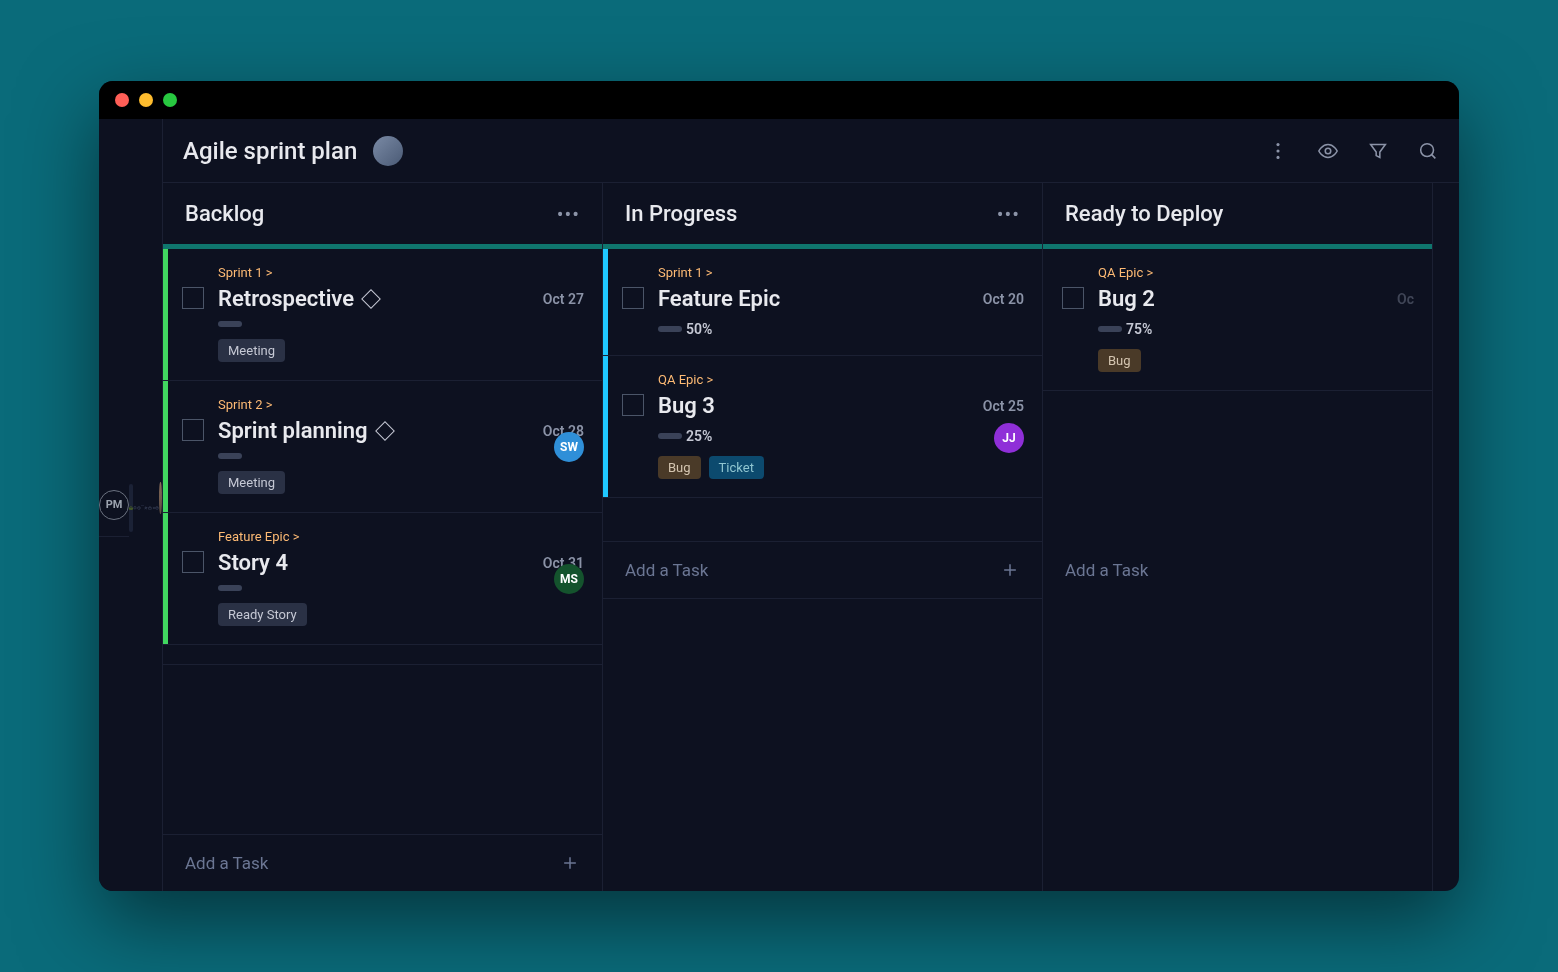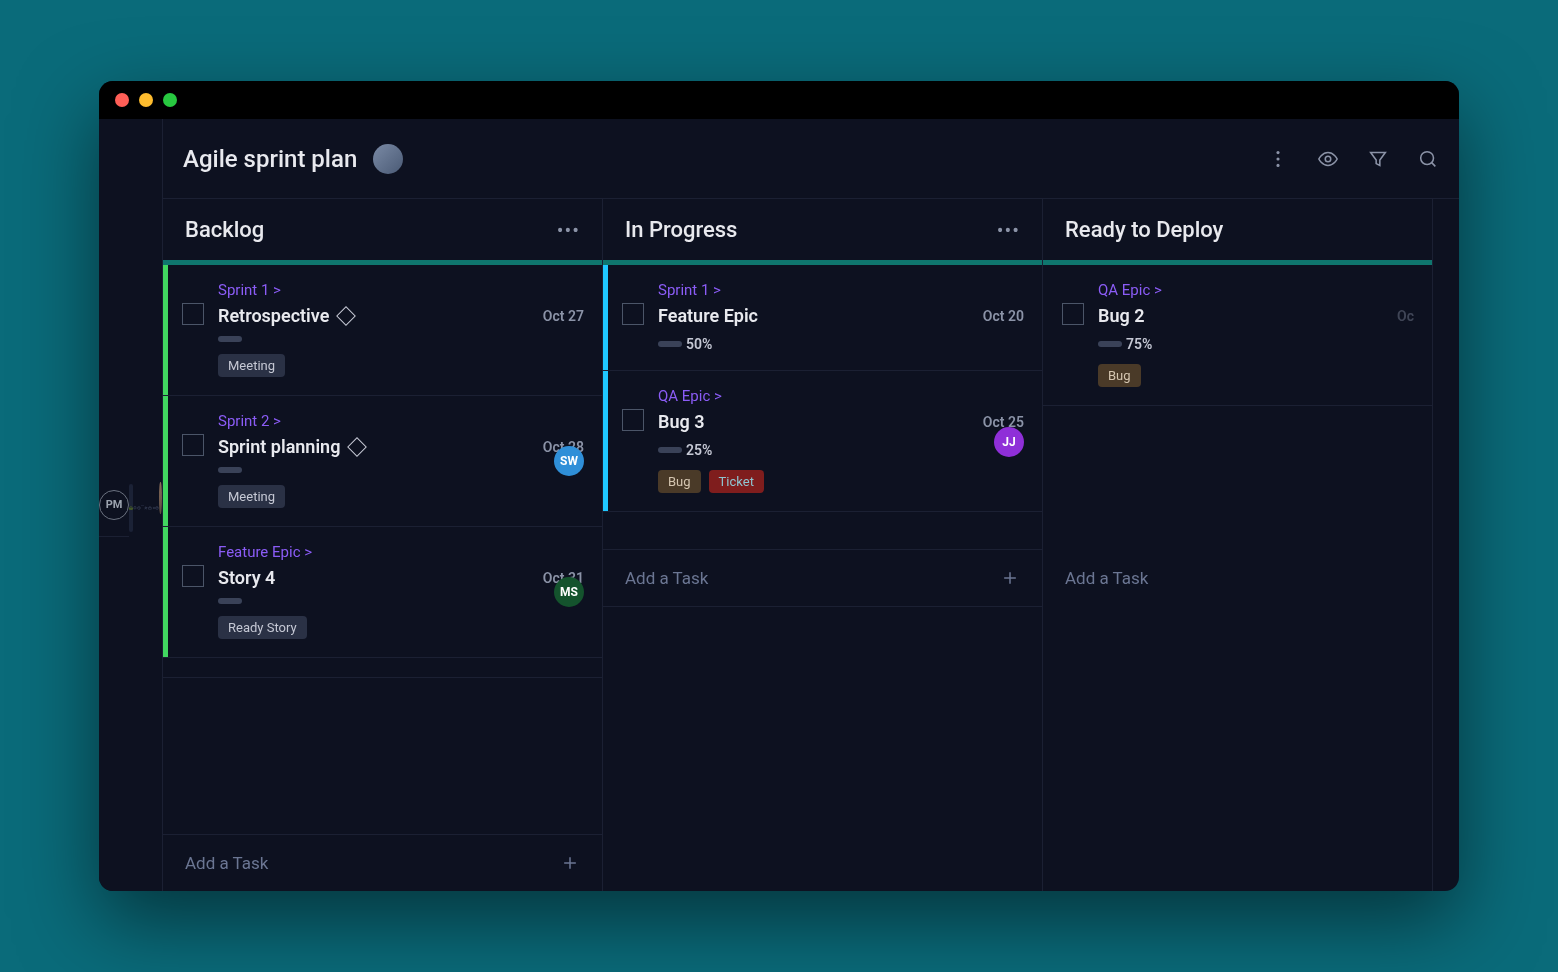--- a/index.html
+++ b/index.html
@@ -70,21 +70,21 @@
   .sb-divider { width: 40px; height:1px; background:#1b2033; margin:8px 0; }
   .sb-spacer { flex:1; }
   .sb-avatar {
     width:32px; height:32px; border-radius:50%; margin-bottom:14px;
     background: linear-gradient(135deg,#8b6f5c,#5a4a3f);
   }
 
   
   .main { flex:1; display:flex; flex-direction:column; min-width:0; }
   .header {
-    height: 80px;
+    height: 64px;
     display:flex; align-items:center;
     padding: 0 20px;
     border-bottom:1px solid #1b2033;
     gap: 16px;
   }
   .header-title { color:#e8e9ee; font-size: 24px; font-weight:500; }
   .header-avatar {
     width:30px; height:30px; border-radius:50%;
     background: linear-gradient(135deg,#7a8aa5,#4a5a75);
   }
@@ -122,41 +122,41 @@
   .accent-cyan { background:#1fc8ff; }
   .accent-none { background:transparent; }
 
   .checkbox {
     width:22px; height:22px; border:1.5px solid #4b5568;
     margin-top: 22px;
     flex-shrink:0;
     cursor:pointer;
   }
   .card-body { flex:1; min-width:0; }
-  .card-parent { color:#8b5cf6; font-size:15px; margin-bottom:6px; }
+  .card-parent { color:#fdba74; font-size:13px; margin-bottom:6px; }
   .card-row { display:flex; align-items:center; gap:8px; }
-  .card-title { color:#e8e9ee; font-size:18px; font-weight:600; }
+  .card-title { color:#e8e9ee; font-size:22px; font-weight:600; }
   .diamond {
     display:inline-block; width:14px; height:14px;
     border:1.5px solid #c5c8d4; transform: rotate(45deg);
     margin-left:2px;
   }
   .card-date { margin-left:auto; color:#8b93a7; font-size:14px; font-weight:600; }
   .progress-row { display:flex; align-items:center; gap:4px; margin-top:10px; }
   .progress-bar {
     width:24px; height:6px; background:#3a4258; border-radius:3px;
   }
   .progress-text { color:#c5c8d4; font-size:14px; font-weight:600; }
   .tag-row { display:flex; gap:8px; margin-top:12px; flex-wrap:wrap; }
   .tag {
     padding:4px 10px; border-radius:4px; font-size:13px; color:#c5c8d4;
     background:#2a3145;
   }
   .tag-brown { background:#4a3a28; color:#d4c5b0; }
-  .tag-teal { background:#7f1d1d; color:#8fc5d0; }
+  .tag-teal { background:#0c4a6e; color:#8fc5d0; }
   .assignee {
     width:30px; height:30px; border-radius:50%;
     display:flex; align-items:center; justify-content:center;
     color:#fff; font-size:12px; font-weight:700;
     margin-top:8px;
     position:absolute; right:18px; bottom: 50px;
   }
   .av-sw { background:#2f8fd8; }
   .av-ms { background:#14532d; }
   .av-jj { background:#8f2fd8; }
@@ -385,21 +385,21 @@
                 </div>
                 <div class="progress-row">
                   <div class="progress-bar"></div>
                   <span class="progress-text">25%</span>
                 </div>
                 <div class="tag-row">
                   <span class="tag tag-brown">Bug</span>
                   <span class="tag tag-teal">Ticket</span>
                 </div>
               </div>
-              <div class="assignee av-jj" style="bottom:54px;">JJ</div>
+              <div class="assignee av-jj" style="bottom:44px;">JJ</div>
             </div>
 
           </div>
           <div class="add-task" style="border-top:1px solid #1b2033; border-bottom:1px solid #1b2033; margin-bottom:auto;">
             <span>Add a Task</span>
             <span class="plus-icon">
               <svg viewBox="0 0 24 24" fill="none" stroke="#6b7693" stroke-width="1.8">
                   <path d="M12 5v14M5 12h14"></path>
                 </svg>
             </span>

